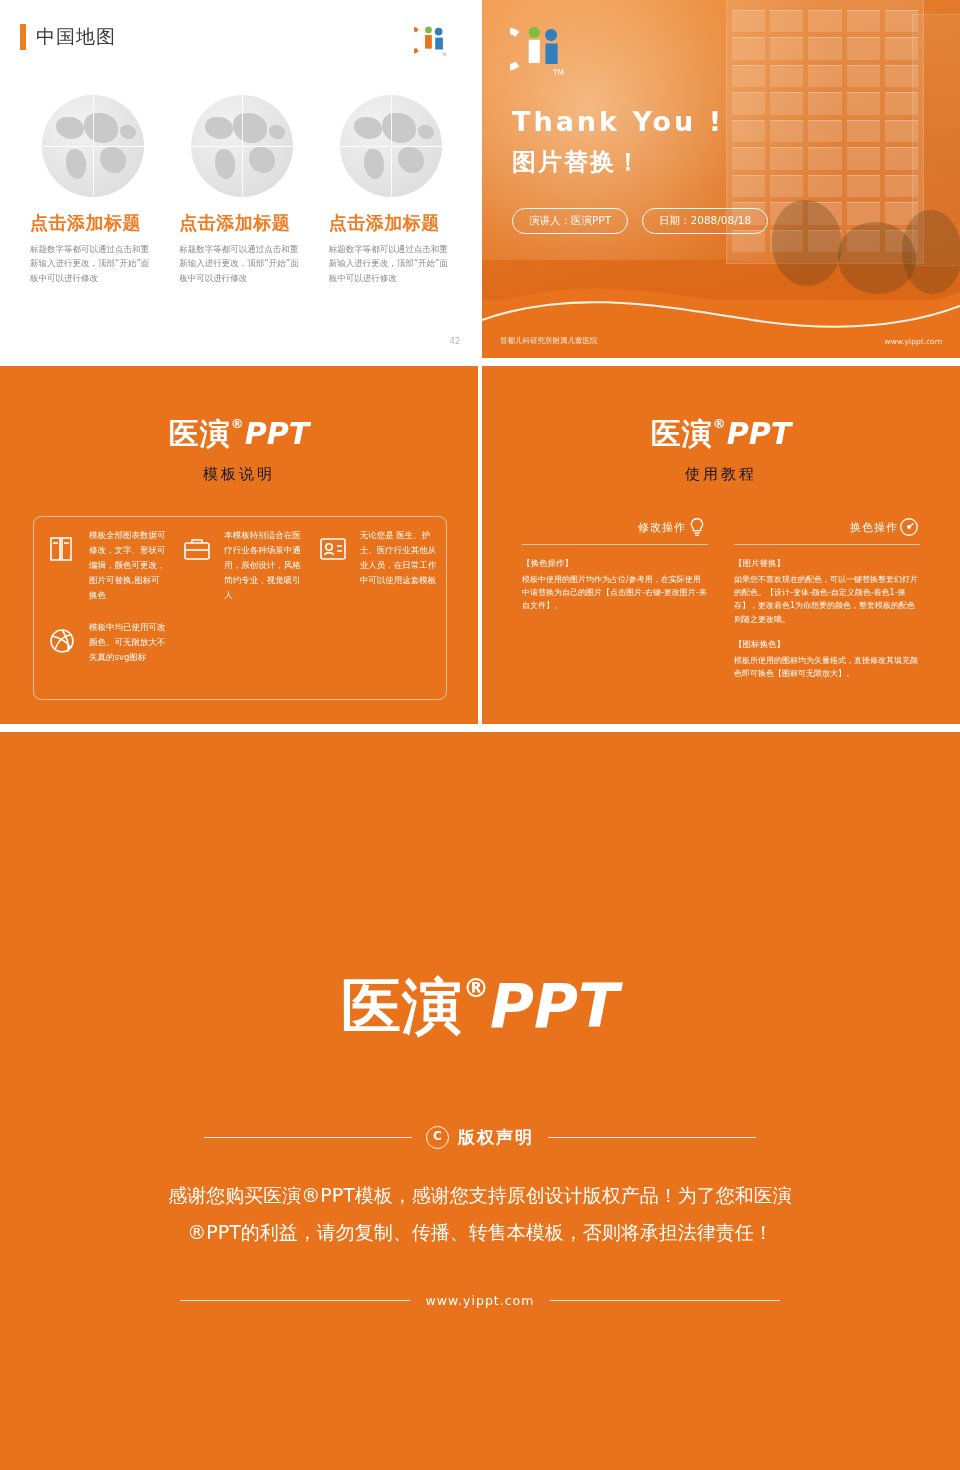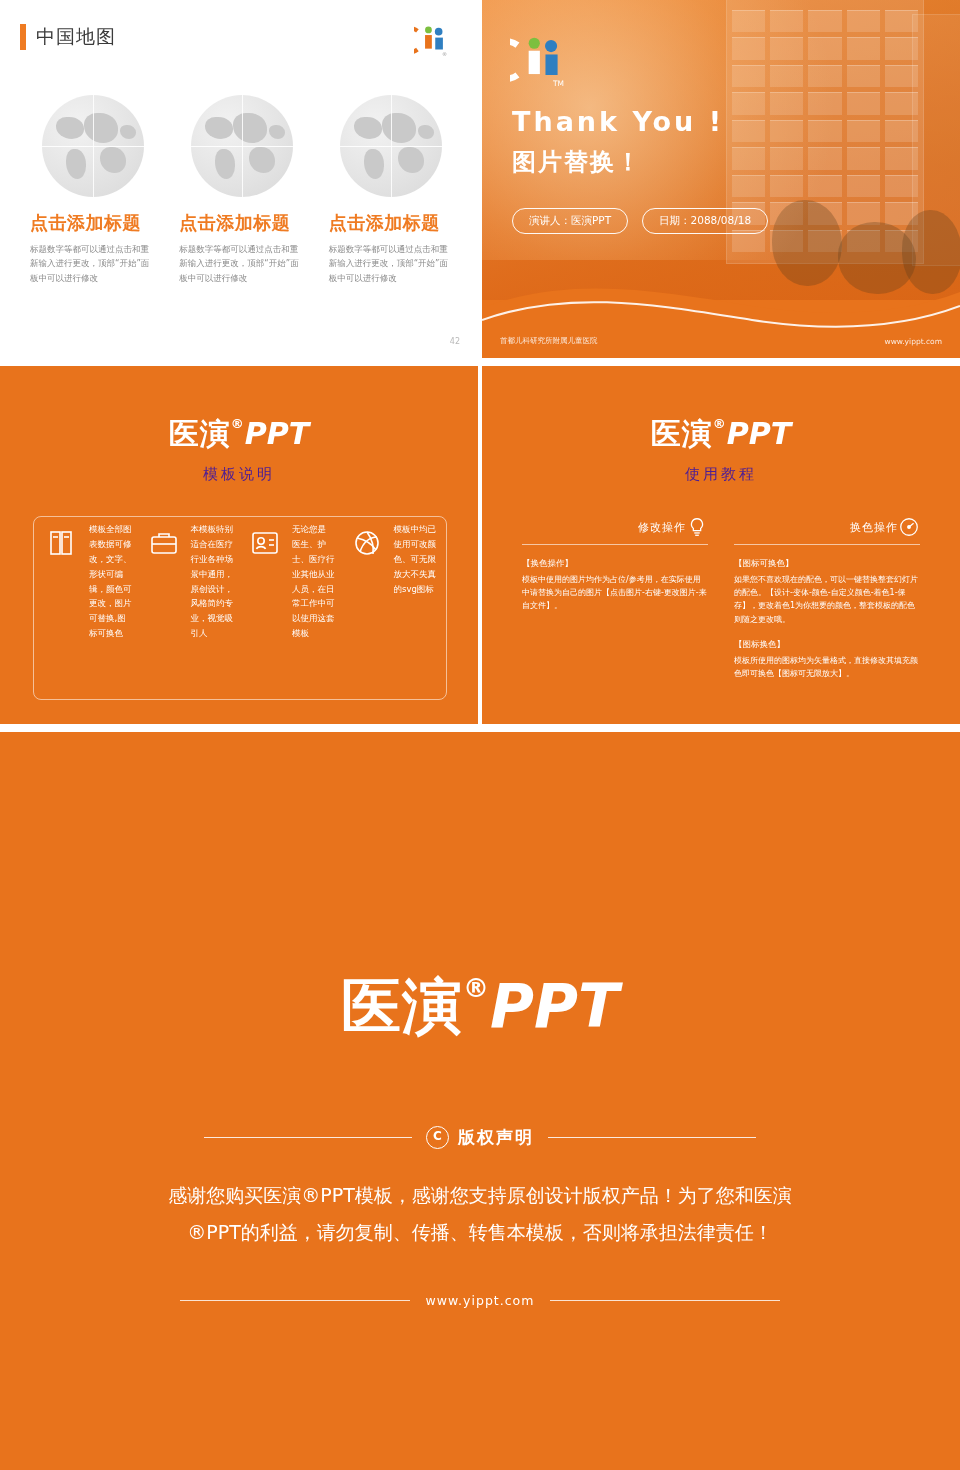--- a/index.html
+++ b/index.html
@@ -186,21 +186,21 @@
   .tree2 { left: 356px; top: 222px; width: 78px; height: 72px; }
   .tree3 { left: 420px; top: 210px; width: 60px; height: 84px; }
   .sunflare {
     position: absolute;
     left: -60px; top: -120px;
     width: 420px; height: 380px;
     background: radial-gradient(circle at 40% 60%, rgba(255,235,200,.55) 0%, rgba(255,215,160,.20) 45%, rgba(255,200,140,0) 72%);
   }
   .thanks-logo {
     position: absolute;
-    top: 33px; left: 28px;
+    top: 22px; left: 28px;
     width: 56px; height: 56px;
   }
   .thanks-en {
     position: absolute;
     top: 106px; left: 30px;
     font-size: 27px;
     font-weight: bold;
     color: #ffffff;
     letter-spacing: 3px;
   }
@@ -275,38 +275,38 @@
     top: 2px;
   }
   .brand .ppt {
     font-style: italic;
     letter-spacing: 0;
   }
   .brand-sub {
     text-align: center;
     margin-top: 10px;
     font-size: 15px;
-    color: #4c1d95;
+    color: #0f172a;
     letter-spacing: 3px;
   }
 
   
   .feature-box {
     position: absolute;
     left: 33px; top: 150px;
     width: 412px; height: 182px;
     border: 1px solid rgba(255,255,255,.55);
     border-radius: 8px;
   }
   .feature-grid {
     position: absolute;
-    left: 45px; top: 156px;
+    left: 45px; top: 162px;
     width: 392px;
     display: grid;
-    grid-template-columns: 1fr 1fr 1fr 1fr;
+    grid-template-columns: 1fr 1fr 1fr;
     grid-template-rows: 1fr 1fr;
     row-gap: 18px;
     column-gap: 14px;
   }
   .feature {
     display: flex;
     gap: 10px;
   }
   .f-icon {
     width: 34px;
@@ -677,21 +677,21 @@
           <span class="tut-head-label">换色操作</span>
           <span class="tut-icon">
             <svg viewBox="0 0 24 24" width="22" height="22" fill="none" stroke="#ffffff" stroke-width="1.4">
               <circle cx="12" cy="12" r="9"></circle>
               <path d="M12 12 l5-4"></path>
                 <circle cx="12" cy="12" r="1.4" fill="#ffffff"></circle>
             </svg>
           </span>
         </div>
         <div class="tut-block">
-          <div class="tut-title">【图标可换色】</div>
+          <div class="tut-title">【图片替换】</div>
           <div class="tut-body">如果您不喜欢现在的配色，可以一键替换整套幻灯片的配色。【设计-变体-颜色-自定义颜色-着色1-保存】，更改着色1为你想要的颜色，整套模板的配色则随之更改哦。</div>
         </div>
         <div class="tut-block">
           <div class="tut-title">【图标换色】</div>
           <div class="tut-body">模板所使用的图标均为矢量格式，直接修改其填充颜色即可换色【图标可无限放大】。</div>
         </div>
       </div>
     </div>
   </div>
 

